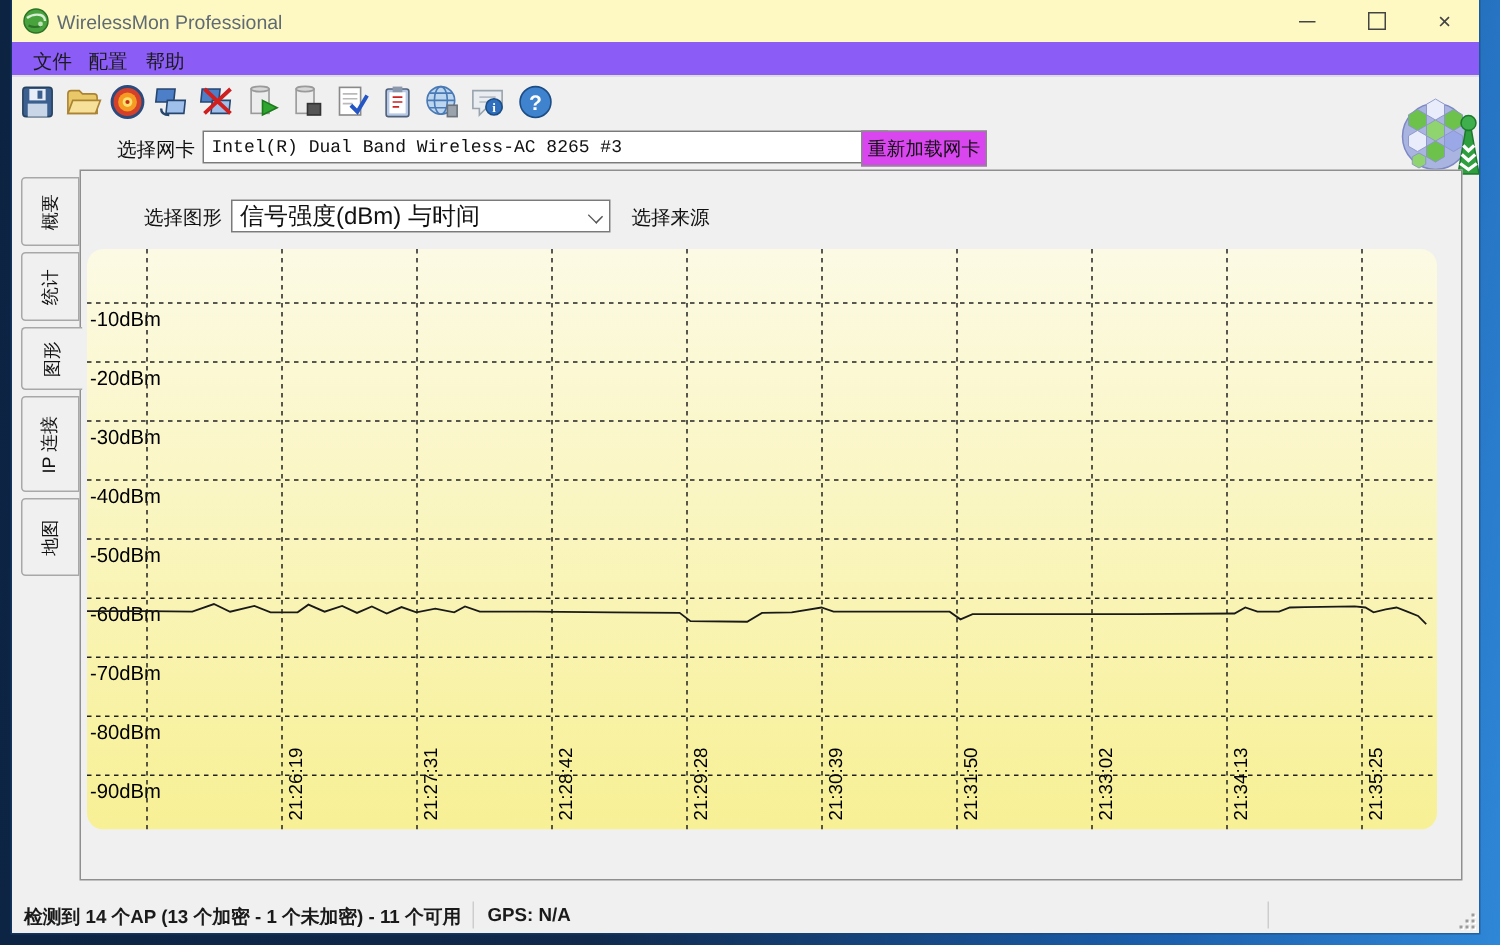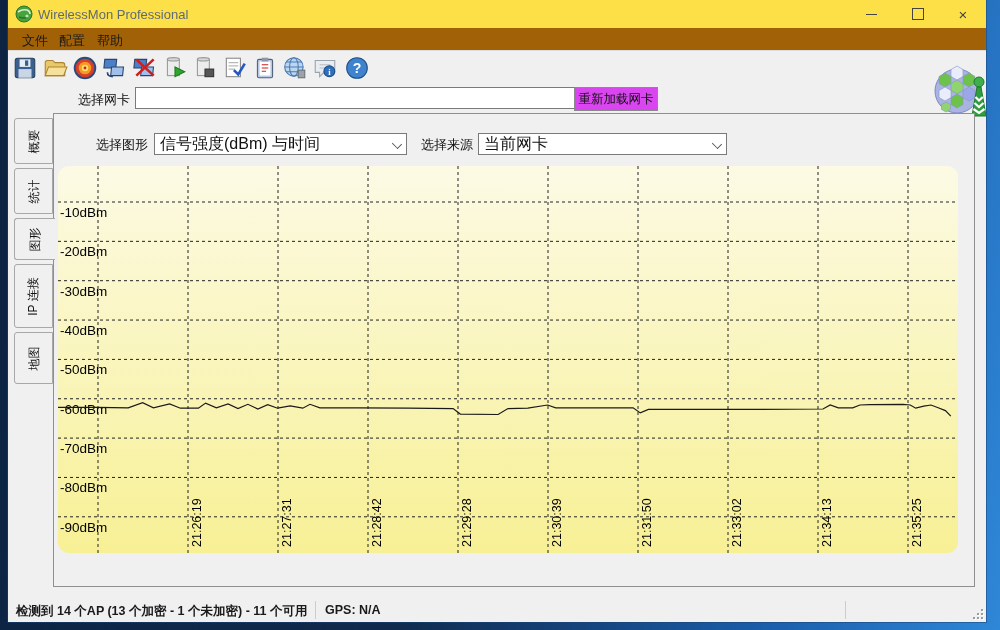--- a/index.html
+++ b/index.html
@@ -6,30 +6,30 @@
   body{
     width:1000px;height:630px;overflow:hidden;position:relative;
     font-family:"Liberation Sans","DejaVu Sans",sans-serif;
     background:linear-gradient(100deg,#0c2342 0%,#10294c 45%,#1a5ca8 78%,#2f87d8 100%);
   }
   #window{
     position:absolute;left:8px;top:0;width:978px;height:622px;
     background:#f0f0f0;box-shadow:0 0 0 1px rgba(25,70,120,.55);
   }
   
-  .titlebar{position:absolute;left:0;top:0;width:100%;height:28px;background:#fde047;}
+  .titlebar{position:absolute;left:0;top:0;width:100%;height:28px;background:#fef9c3;}
   .titlebar .app-title{position:absolute;left:30px;top:7px;font-size:13px;color:#5f6a72;}
   .titlebar .app-icon{position:absolute;left:7px;top:5px;width:18px;height:18px;}
   .winbtn{position:absolute;top:0;width:34px;height:28px;display:flex;align-items:center;justify-content:center;color:#444;}
   .btn-min{left:846px;} .btn-max{left:893px;} .btn-close{left:938px;}
   .btn-min i{display:block;width:11px;border-top:1px solid #444;}
   .btn-max i{display:block;width:10px;height:10px;border:1px solid #444;}
   .btn-close{font-size:15px;line-height:1;}
   
-  .menubar{position:absolute;left:0;top:28px;width:100%;height:22px;background:#a16207;border-bottom:1px solid #ddd;}
+  .menubar{position:absolute;left:0;top:28px;width:100%;height:22px;background:#8b5cf6;border-bottom:1px solid #ddd;}
   .menu-item{position:absolute;top:3px;font-size:13px;color:#1a1a1a;padding:1px 4px;}
   
   .toolbar{position:absolute;left:0;top:51px;width:100%;height:36px;background:#f0f0f0;}
   .tool-btn{position:absolute;top:4px;width:28px;height:28px;}
   .tool-btn svg{width:26px;height:26px;}
   
   .adapter-row{position:absolute;left:0;top:87px;width:100%;height:26px;}
   .field-label{font-size:13px;color:#111;position:absolute;top:4px;}
   .combo{position:absolute;top:0;height:20px;background:#fff;border:1px solid #7a7a7a;
          display:flex;align-items:center;padding:0 18px 0 5px;font-size:16px;color:#111;}
@@ -176,20 +176,21 @@
       <svg viewBox="0 0 24 24">
         <circle cx="12" cy="12" r="9.5" fill="#3f82cd" stroke="#1d4d85"></circle>
         <text x="12" y="17" font-size="13" font-weight="bold" fill="#fff" text-anchor="middle">?</text>
       </svg>
     </div>
   </div>
 
   <div class="adapter-row">
     <span class="field-label" style="left:70px">选择网卡</span>
     <div class="combo mono" style="left:127px;width:432px">
+      <span>Intel(R) Dual Band Wireless-AC 8265 #3</span>
       <i class="chev"></i>
     </div>
     <div class="push-btn" style="left:566px;width:82px">重新加载网卡</div>
   </div>
 
   <svg class="brand-logo" viewBox="0 0 56 58">
     <circle cx="24" cy="31" r="22" fill="#aab4e0" stroke="#7d88c4"></circle>
     <g stroke="#8a94c8" stroke-width="0.6">
       <path transform="translate(24,13)" d="M0,-7 L6,-3.5 L6,3.5 L0,7 L-6,3.5 L-6,-3.5 Z" fill="#e8ecfb"></path>
       <path transform="translate(12,20)" d="M0,-7 L6,-3.5 L6,3.5 L0,7 L-6,3.5 L-6,-3.5 Z" fill="#6cc24a"></path>
@@ -223,24 +224,20 @@
       </div>
     </div>
 
   <div class="panel">
     <span class="ctrl-label" style="left:42px;top:22px">选择图形</span>
     <div class="combo" style="left:100px;top:19px;width:228px">
       <span>信号强度(dBm) 与时间</span>
       <i class="chev"></i>
     </div>
     <span class="ctrl-label" style="left:367px;top:22px">选择来源</span>
-    <div class="combo" style="left:424px;top:19px;width:224px">
-      <span>当前网卡</span>
-      <i class="chev"></i>
-    </div>
   </div>
 
   <div class="chart-wrap" id="chart"><svg viewBox="0 0 900 387" width="900" height="387">
         <defs>
           <linearGradient id="bg" x1="0" y1="0" x2="0" y2="1">
             <stop offset="0" stop-color="#fcfae4"></stop>
             <stop offset="1" stop-color="#f7f095"></stop>
           </linearGradient>
         </defs>
         <rect x="0" y="0" width="900" height="387" rx="11" fill="url(#bg)"></rect>

